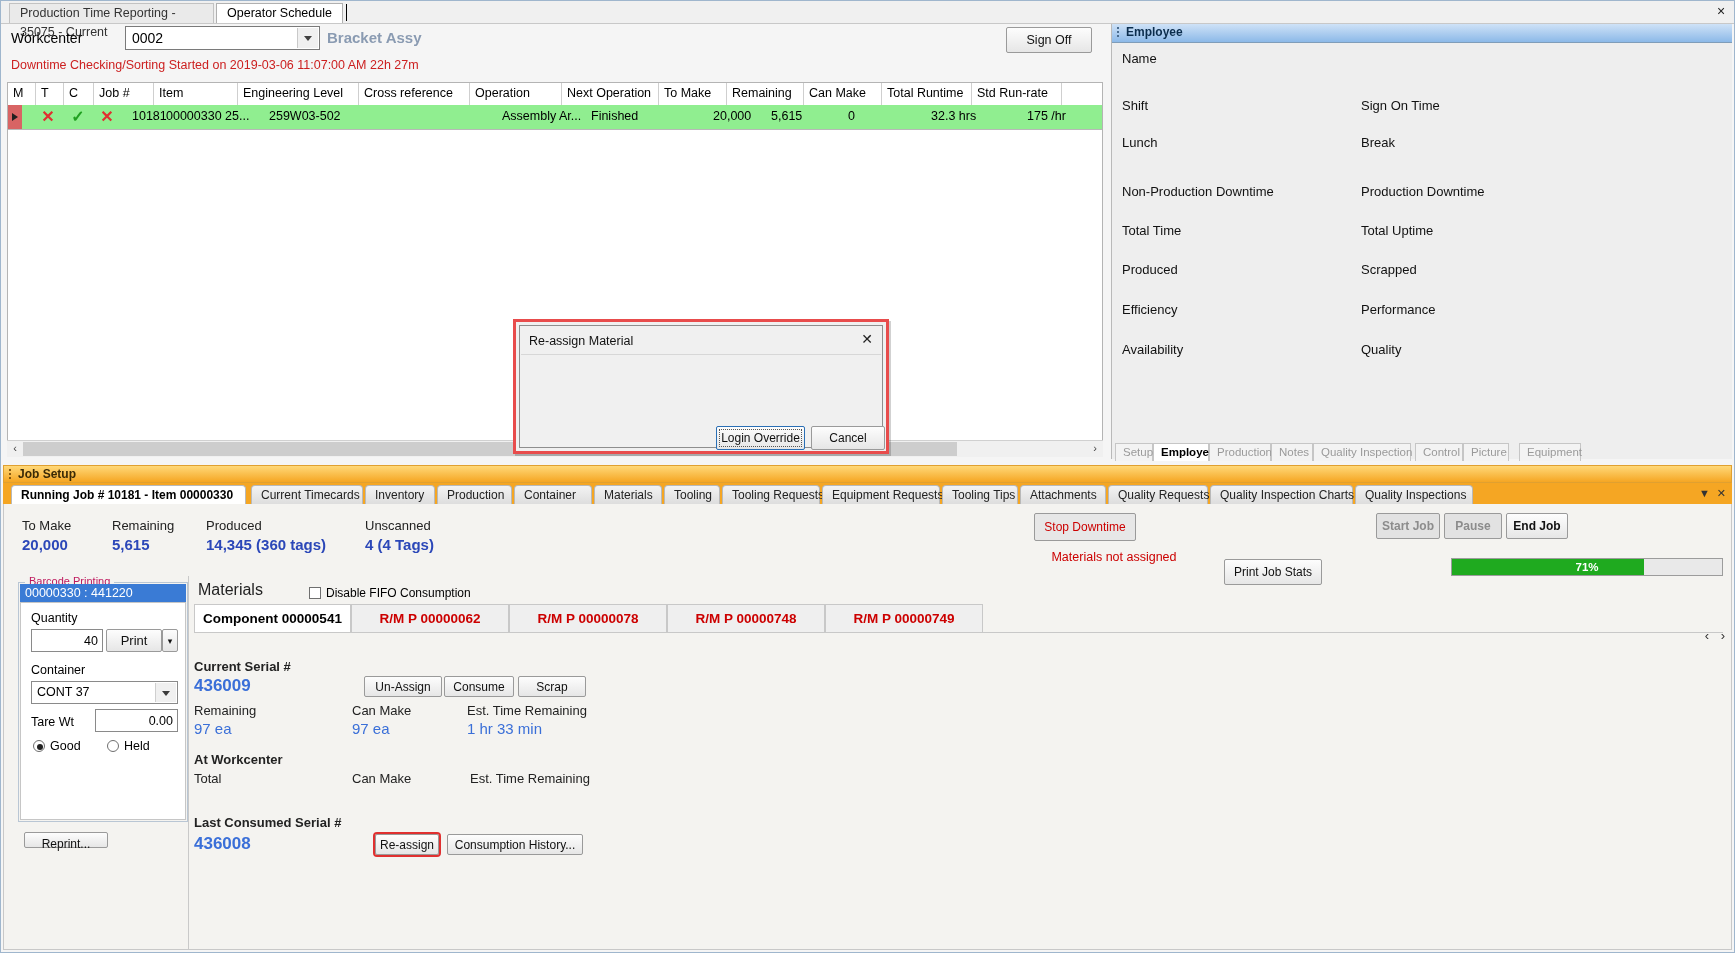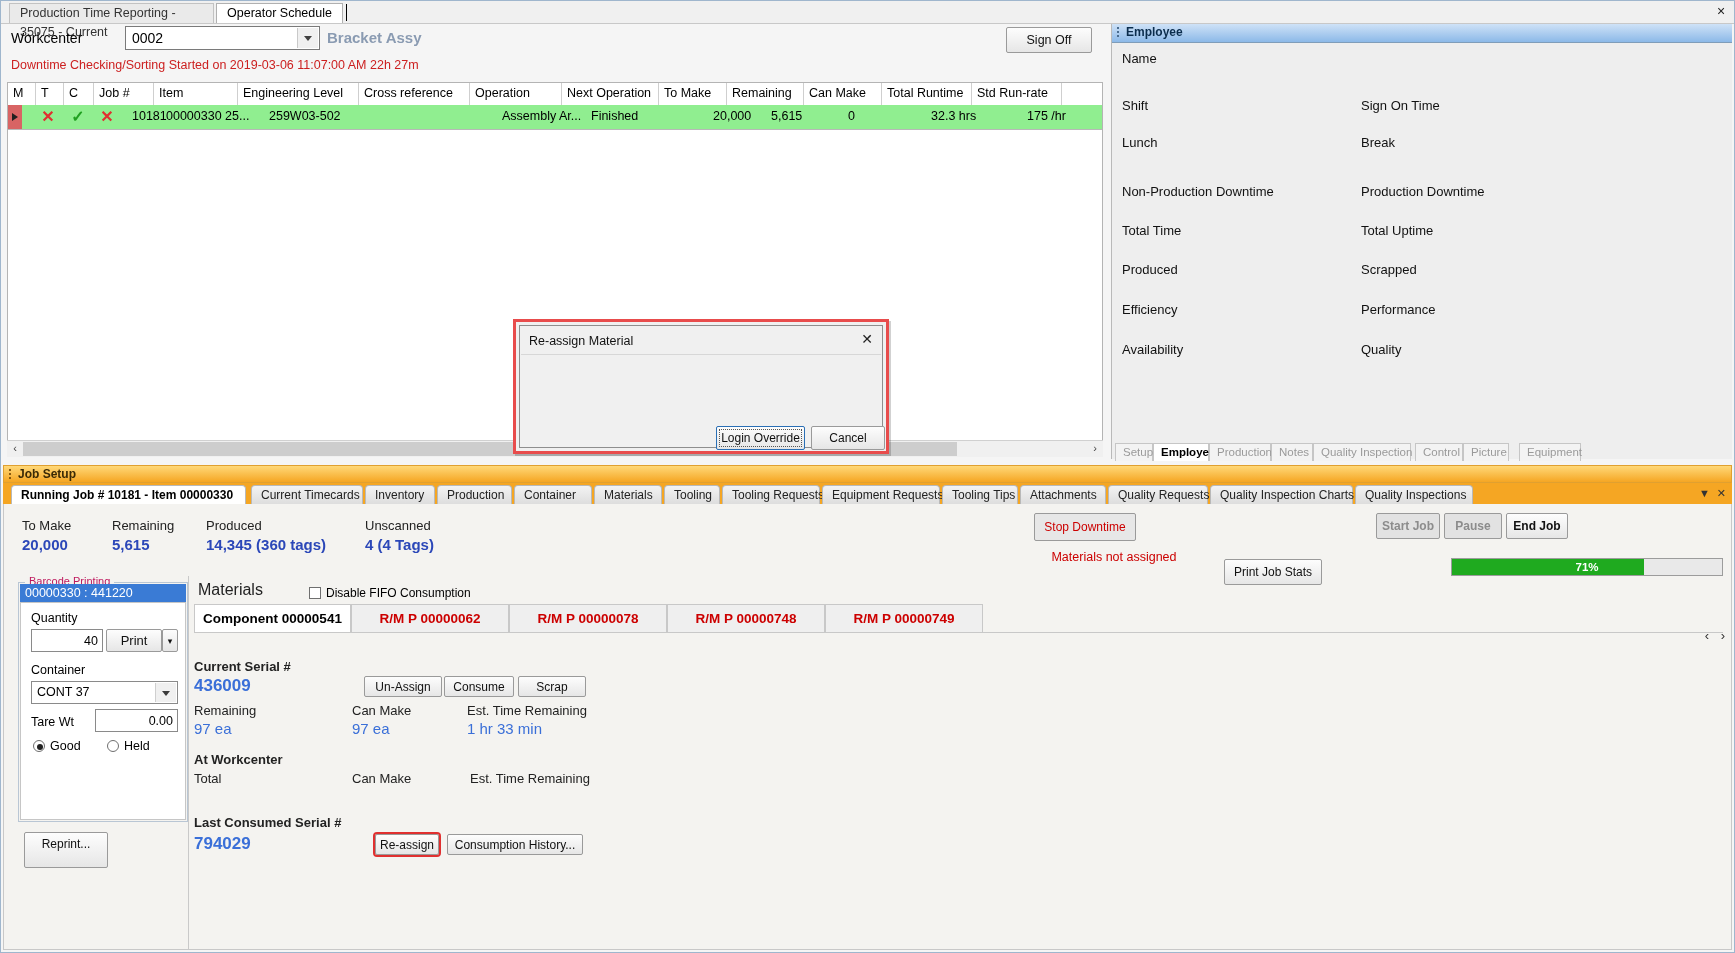--- a/index.html
+++ b/index.html
@@ -318,21 +318,21 @@
         <div class="radio on" style="left:12px;top:136px;">
           <span class="dot"></span>
           <span class="lb">Good</span>
         </div>
         <div class="radio" style="left:86px;top:136px;">
           <span class="dot"></span>
           <span class="lb">Held</span>
         </div>
       </div>
     </div>
-    <div class="btn" style="position:absolute;left:20px;top:328px;width:84px;height:36px;line-height:23px;">Reprint...</div>
+    <div class="btn" style="position:absolute;left:20px;top:328px;width:84px;height:16px;line-height:23px;">Reprint...</div>
     <div style="position:absolute;left:0;top:72px;width:184px;bottom:0;border-right:1px solid #c9c9c9;"></div>
 
     <div class="matsTitle">Materials</div>
     <div class="chk" style="left:305px;top:82px;">
       <span class="bx"></span>
       <span class="lb">Disable FIFO Consumption</span>
     </div>
 
     <div class="mtabs">
       <div class="mtab active" style="left:0;width:157px;">Component 00000541</div>
@@ -357,21 +357,21 @@
     <div class="mvs" style="left:348px;top:216px;">97 ea</div>
     <div class="ml" style="left:463px;top:199px;">Est. Time Remaining</div>
     <div class="mvs" style="left:463px;top:216px;">1 hr 33 min</div>
 
     <div class="mb" style="left:190px;top:248px;">At Workcenter</div>
     <div class="ml" style="left:190px;top:267px;">Total</div>
     <div class="ml" style="left:348px;top:267px;">Can Make</div>
     <div class="ml" style="left:466px;top:267px;">Est. Time Remaining</div>
 
     <div class="mb" style="left:190px;top:311px;">Last Consumed Serial #</div>
-    <div class="mv" style="left:190px;top:330px;">794029</div>
+    <div class="mv" style="left:190px;top:330px;">436008</div>
 
     <div class="btn hl" style="position:absolute;left:371px;top:330px;width:64px;height:21px;line-height:20px;">Re-assign</div>
     <div class="btn" style="position:absolute;left:443px;top:330px;width:136px;height:21px;line-height:20px;">Consumption History...</div>
   </div>
 
   <div class="modalShadow"></div>
   <div class="modalBorder">
     <div class="modal">
       <div class="mtitle">Re-assign Material</div>
       <div class="mclose">✕</div>

